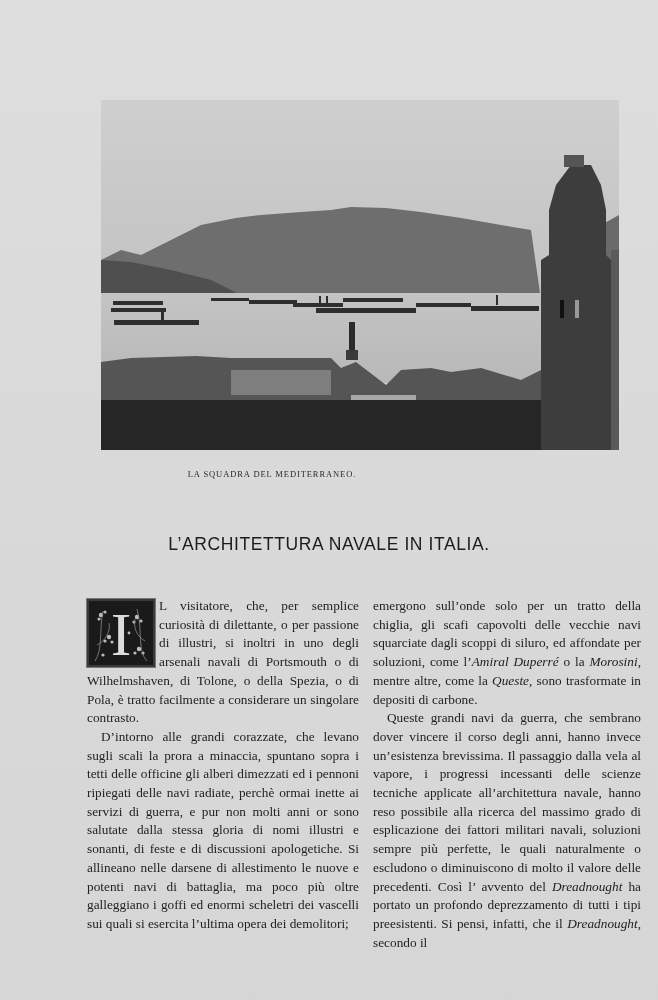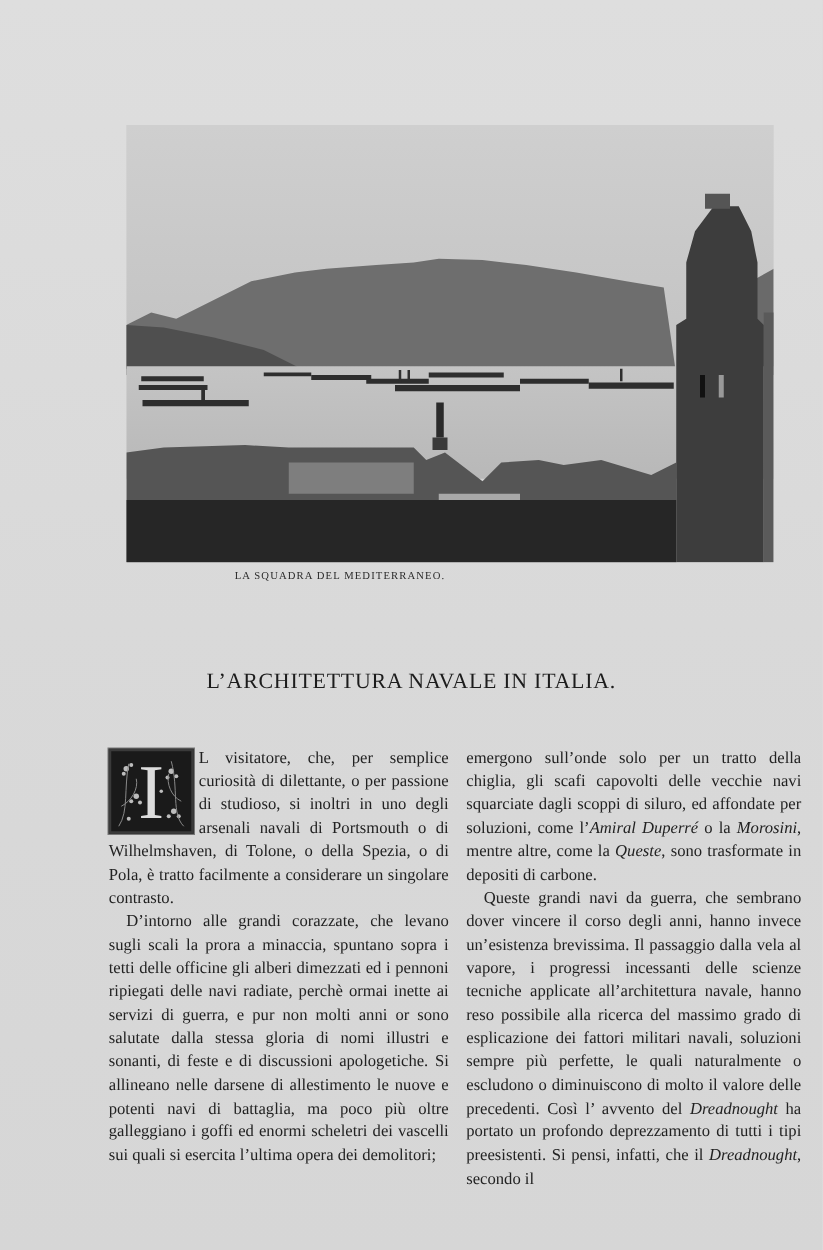--- a/index.html
+++ b/index.html
@@ -17,27 +17,27 @@
     .photo-plate {
       position: absolute; left: 101px; top: 100px; width: 518px; height: 350px;
       background: #d4d4d4;
     }
     .photo {
       position: absolute; left: 101px; top: 100px; width: 518px; height: 350px;
       overflow: hidden;
     }
     .photo svg { display: block; width: 518px; height: 350px; }
     .caption {
-      position: absolute; left: 0; width: 544px; top: 455px;
+      position: absolute; left: 0; width: 544px; top: 469px;
       text-align: center; font-size: 8.5px; letter-spacing: 0.9px;
       color: #2a2a2a;
     }
     .title {
       position: absolute; left: 0; width: 658px; top: 534px;
-      text-align: center; font-family: Liberation Serif, serif;
+      text-align: center; font-family: Liberation Sans, sans-serif;
       font-size: 17.5px; letter-spacing: 0.6px; color: #1c1c1c;
     }
     .col {
       position: absolute; top: 597px; font-size: 13.3px; line-height: 18.7px;
       text-align: justify; color: #222;
     }
     .col-left { left: 87px; width: 272px; }
     .col-right { left: 373px; width: 268px; }
     .col p { margin: 0; }
     .col p.indent { text-indent: 14px; }
@@ -134,21 +134,21 @@
           </g>
           <g stroke="#8a8a8a" stroke-width="0.8" fill="none">
             <path d="M6,60 C14,48 10,30 14,10"></path>
               <path d="M58,60 C48,50 54,30 48,8"></path>
             <path d="M8,44 C16,40 22,30 20,22"></path>
               <path d="M56,40 C48,36 44,26 46,18"></path>
           </g>
         </svg>
         <span class="letter">I</span>
       </span>
-      <span>L visitatore, che, per semplice curiosità di dilettante, o per passione di studioso, si inoltri in uno degli arsenali navali di Portsmouth o di Wilhelmshaven, di Tolone, o della Spezia, o di Pola, è tratto facilmente a considerare un singolare contrasto.</span>
+      <span>L visitatore, che, per semplice curiosità di dilettante, o per passione di illustri, si inoltri in uno degli arsenali navali di Portsmouth o di Wilhelmshaven, di Tolone, o della Spezia, o di Pola, è tratto facilmente a considerare un singolare contrasto.</span>
     </p>
     <p class="indent">D’intorno alle grandi corazzate, che levano sugli scali la prora a minaccia, spuntano sopra i tetti delle officine gli alberi dimezzati ed i pennoni ripiegati delle navi radiate, perchè ormai inette ai servizi di guerra, e pur non molti anni or sono salutate dalla stessa gloria di nomi illustri e sonanti, di feste e di discussioni apologetiche. Si allineano nelle darsene di allestimento le nuove e potenti navi di battaglia, ma poco più oltre galleggiano i goffi ed enormi scheletri dei vascelli sui quali si esercita l’ultima opera dei demolitori;</p>
   </div>
 
   <div class="col col-right">
     <p><span>emergono sull’onde solo per un tratto della chiglia, gli scafi capovolti delle vecchie navi squarciate dagli scoppi di siluro, ed affondate per soluzioni, come l’</span><em>Amiral Duperré</em><span> o la </span><em>Morosini</em><span>, mentre altre, come la </span><em>Queste</em><span>, sono trasformate in depositi di carbone.</span></p>
     <p class="indent"><span>Queste grandi navi da guerra, che sembrano dover vincere il corso degli anni, hanno invece un’esistenza brevissima. Il passaggio dalla vela al vapore, i progressi incessanti delle scienze tecniche applicate all’architettura navale, hanno reso possibile alla ricerca del massimo grado di esplicazione dei fattori militari navali, soluzioni sempre più perfette, le quali naturalmente o escludono o diminuiscono di molto il valore delle precedenti. Così l’ avvento del </span><em>Dreadnought</em><span> ha portato un profondo deprezzamento di tutti i tipi preesistenti. Si pensi, infatti, che il </span><em>Dreadnought</em><span>, secondo il</span></p>
   </div>
 
 </div>

